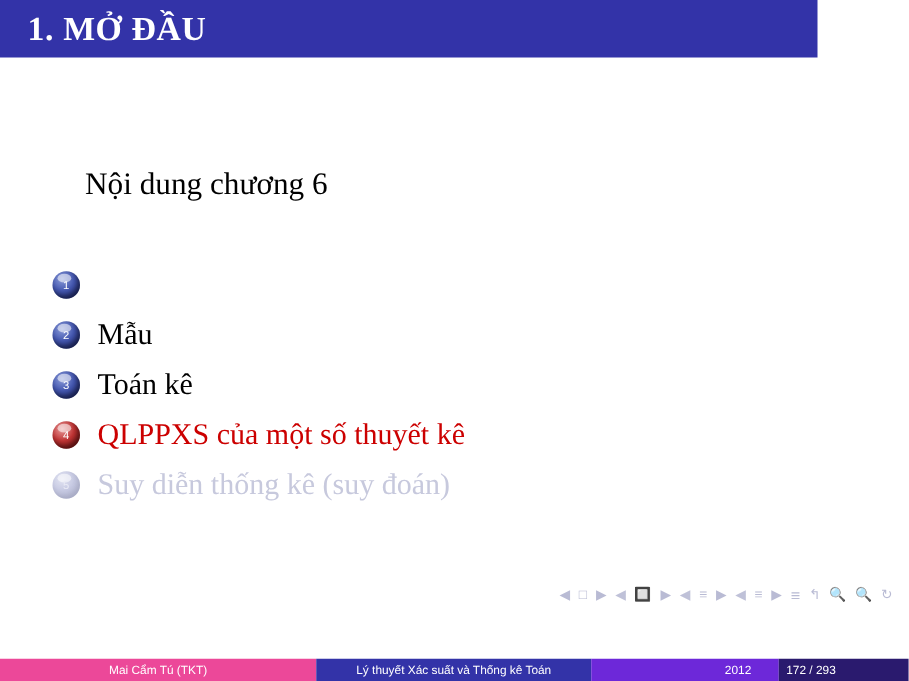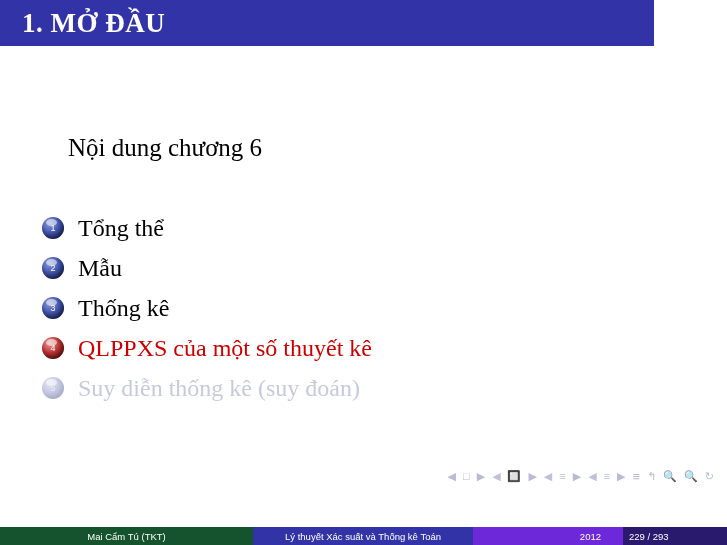--- a/index.html
+++ b/index.html
@@ -146,21 +146,21 @@
     color: #ffffff;
   }
   .footer .cell {
     display: flex;
     align-items: center;
     justify-content: center;
     height: 100%;
     overflow: hidden;
     white-space: nowrap;
   }
-  .footer .author { width: 253px; background: #14532d; }
+  .footer .author { width: 253px; background: #ec4899; }
   .footer .subject { width: 220px; background: #3333a8; }
   .footer .year { width: 150px; background: #6d28d9; justify-content: flex-end; padding-right: 22px; box-sizing: border-box;}
   .footer .page { width: 104px; background: #2a1a6e; justify-content: flex-start; padding-left: 6px; box-sizing: border-box; }
 </style>
 </head>
 <body>
 
 <div class="titlebar">
   <div class="title">1. MỞ ĐẦU</div>
 </div>
@@ -168,35 +168,34 @@
 <div class="body-area">
 
   <div class="heading">Nội dung chương 6</div>
 
   <div class="item-list">
 
     <div class="item">
       <div class="bullet blue">
         <span class="num">1</span>
       </div>
-      <div class="item-label">Tổng thể</div>
     </div>
 
     <div class="item">
       <div class="bullet blue">
         <span class="num">2</span>
       </div>
       <div class="item-label">Mẫu</div>
     </div>
 
     <div class="item">
       <div class="bullet blue">
         <span class="num">3</span>
       </div>
-      <div class="item-label">Thống kê</div>
+      <div class="item-label">Toán kê</div>
     </div>
 
     <div class="item">
       <div class="bullet red">
         <span class="num">4</span>
       </div>
       <div class="item-label highlight">QLPPXS của một số thuyết kê</div>
     </div>
 
     <div class="item">
@@ -227,14 +226,14 @@
     <span class="g">🔍</span>
     <span class="g">↻</span>
   </div>
 
 </div>
 
 <div class="footer">
   <div class="cell author">Mai Cẩm Tú (TKT)</div>
   <div class="cell subject">Lý thuyết Xác suất và Thống kê Toán</div>
   <div class="cell year">2012</div>
-  <div class="cell page">229 / 293</div>
+  <div class="cell page">172 / 293</div>
 </div>
 
 </body></html>

